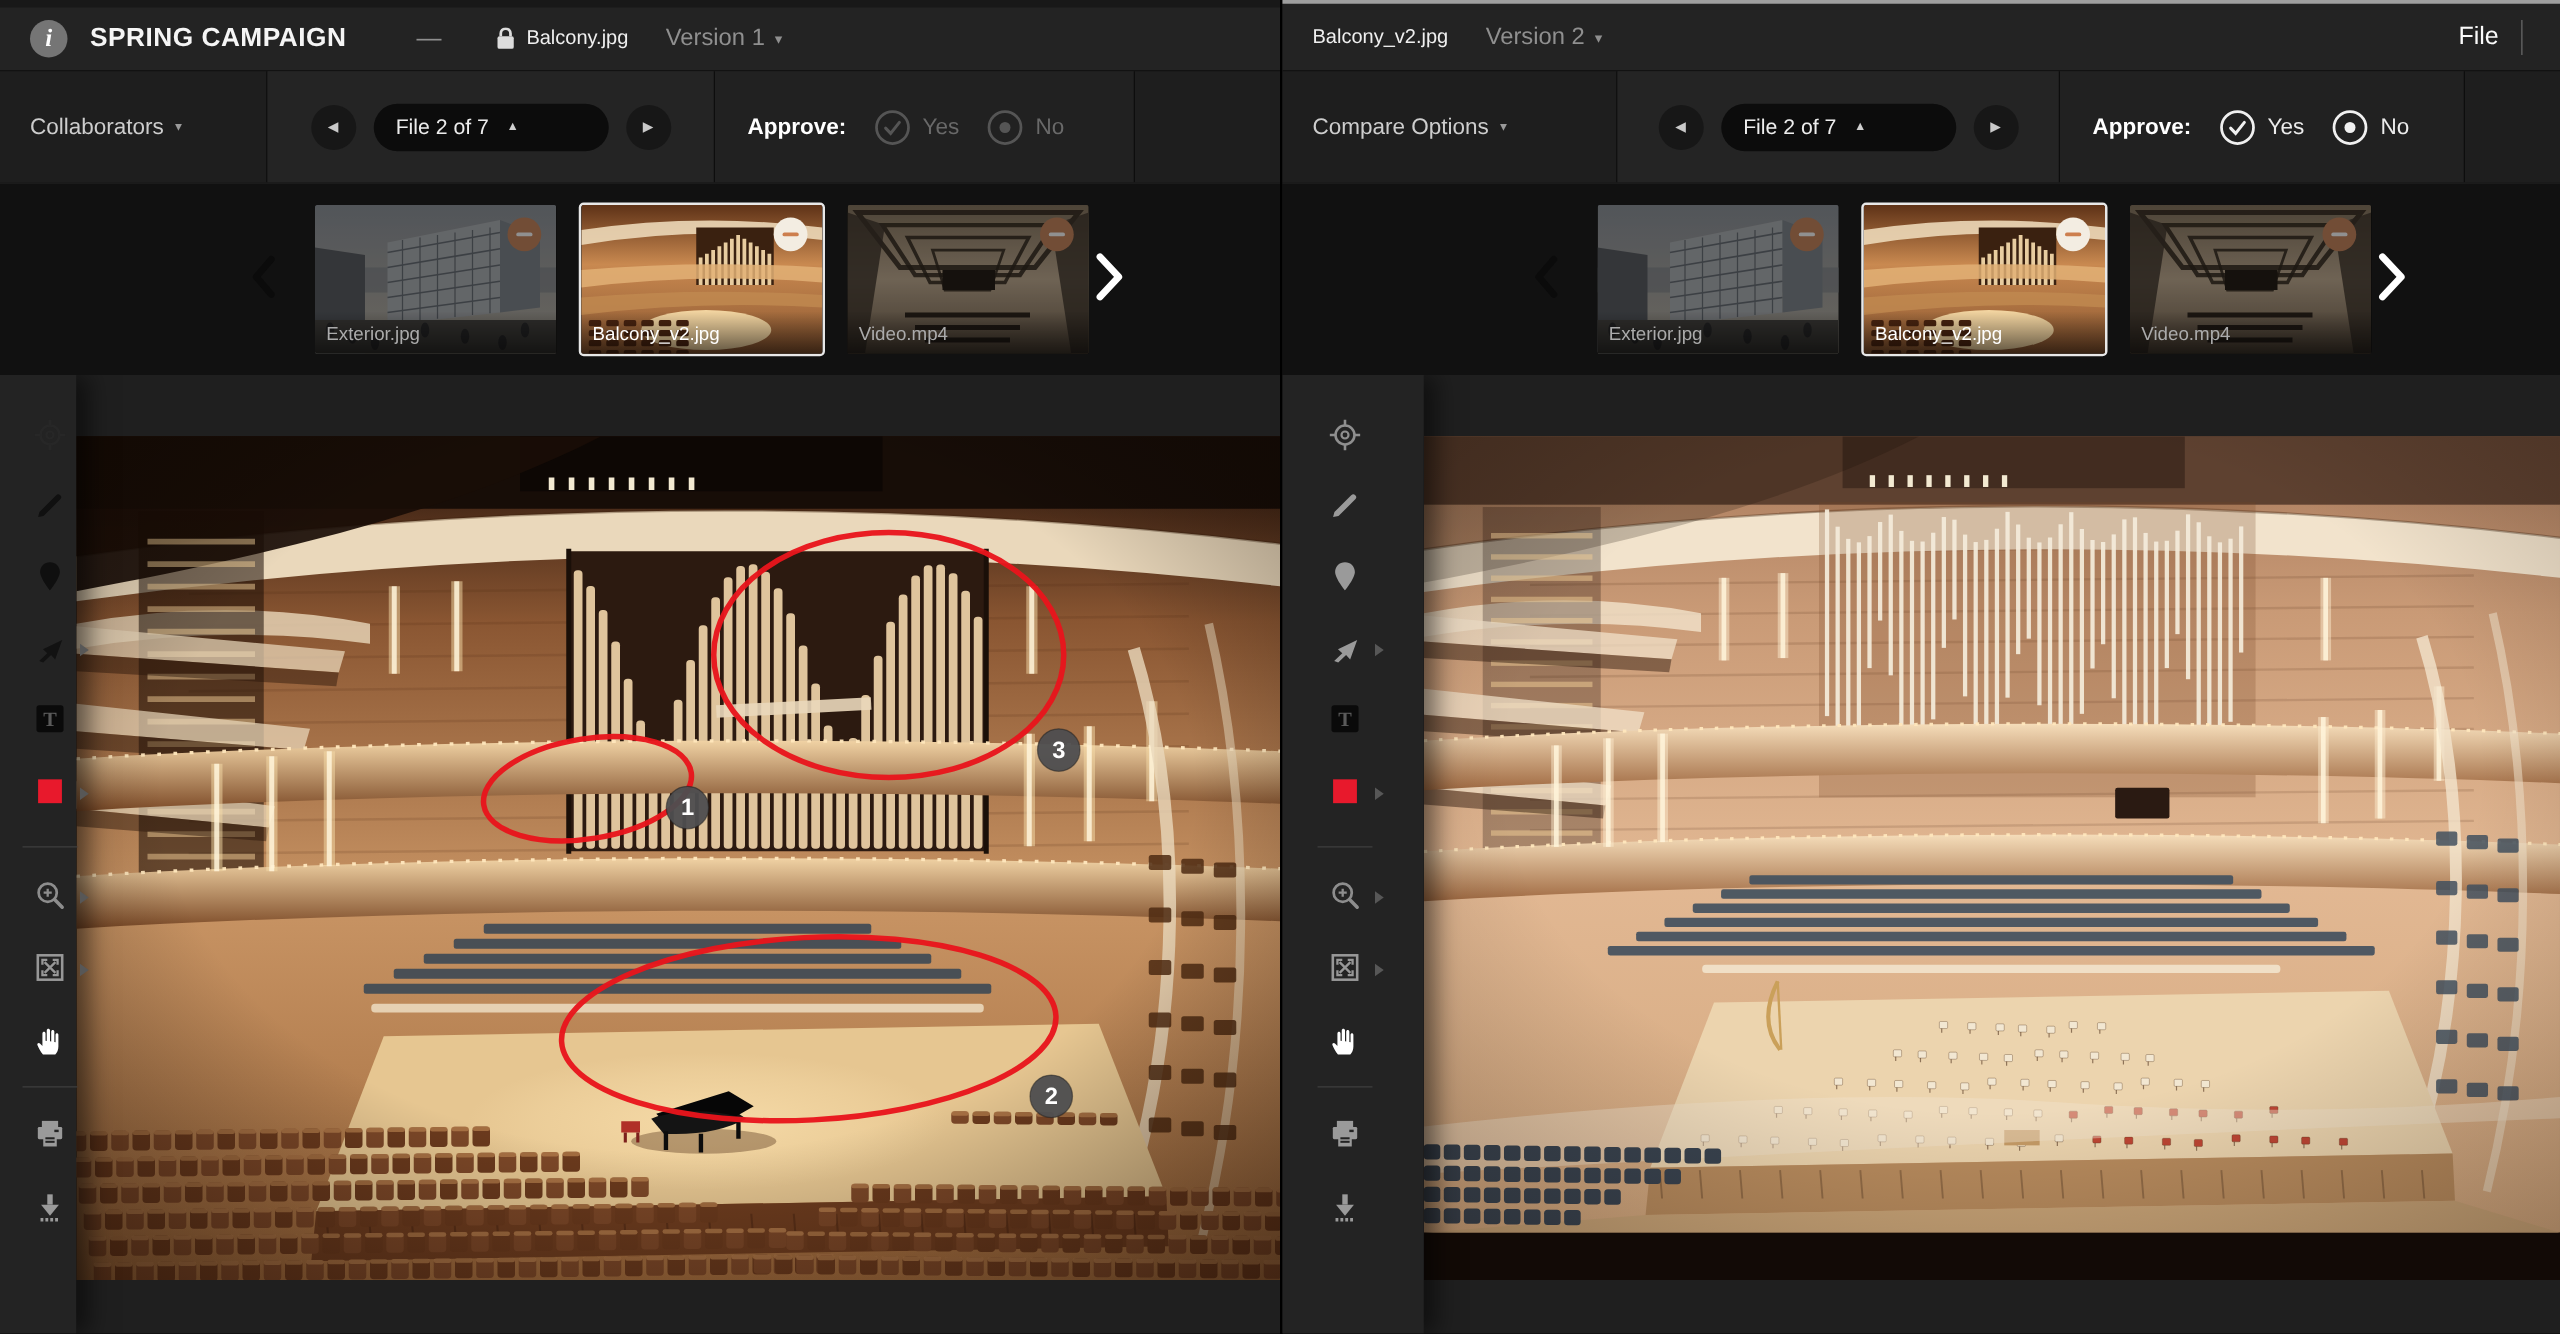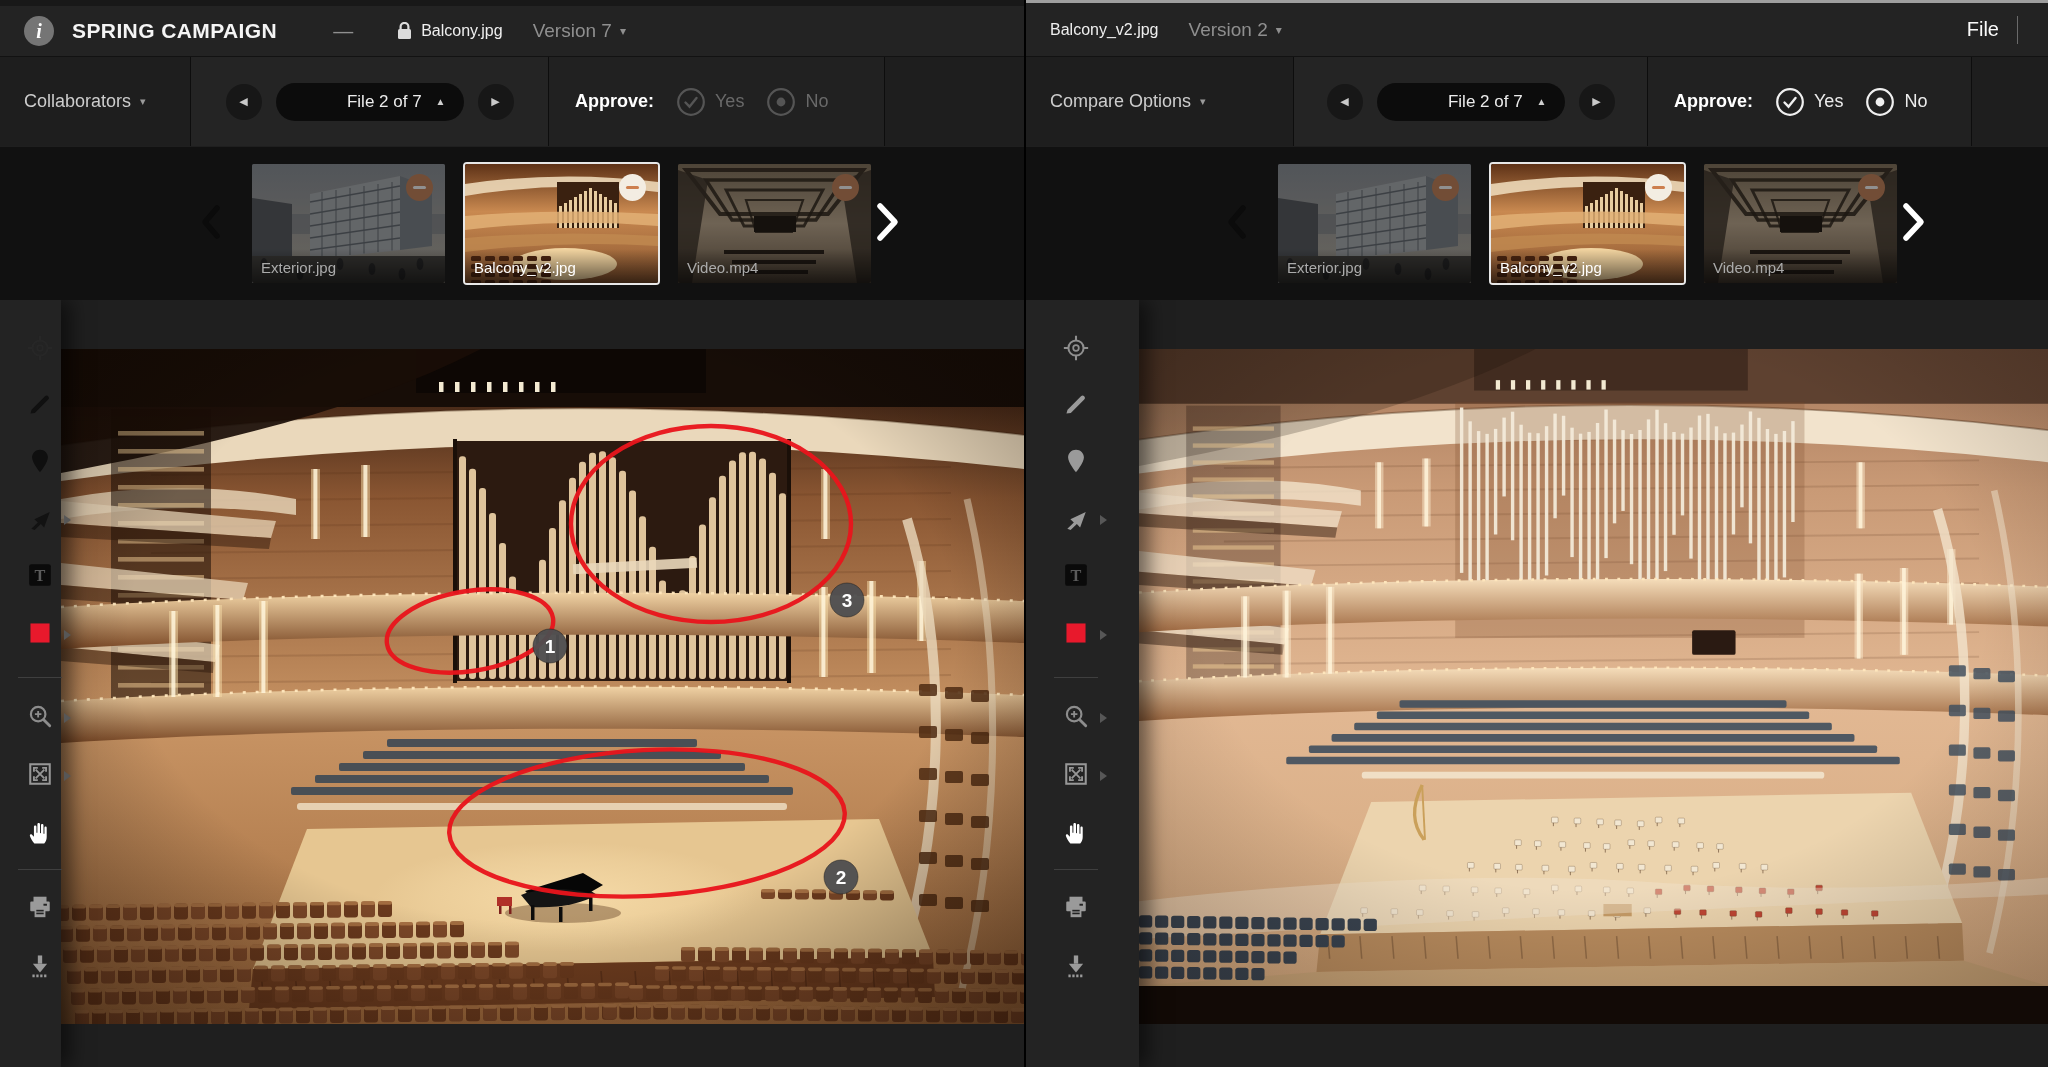--- a/index.html
+++ b/index.html
@@ -25,31 +25,31 @@
   .version{color:#8f8f8f;font-size:19px;margin-left:30px;display:flex;align-items:center;gap:8px;}
   .version .caret{font-size:12px;color:#8f8f8f;}
   .hdr-spacer{flex:1;}
   .home{color:#fafafa;font-size:20px;margin-right:18px;}
   .hdr-vdiv{width:1px;height:28px;background:#6a6a6a;margin-right:6px;}
 
   
   .sub{height:90px;box-sizing:border-box;background:#1e1e1e;display:flex;border-top:1px solid #121212;}
   .sec{display:flex;align-items:center;box-sizing:border-box;border-right:1px solid #0d0d0d;height:100%;}
   .sec.labelsec{padding-left:24px;}
-  .pl .sec1{width:191px;} .pl .sec2{width:358px;} .pl .sec3{width:336px;}
+  .pl .sec1{width:214px;} .pl .sec2{width:358px;} .pl .sec3{width:336px;}
   .pr .sec1{width:268px;} .pr .sec2{width:354px;} .pr .sec3{width:324px;}
   .sec2{background:#242424;justify-content:center;gap:14px;}
   .sec3{background:#212121;padding-left:26px;gap:14px;}
   .sec.rest{flex:1;border-right:none;}
   .droplabel{color:#cdcdcd;font-size:18px;display:flex;align-items:center;gap:9px;}
   .droplabel .caret{font-size:11px;color:#9a9a9a;}
   .navcirc{width:36px;height:36px;border-radius:50%;background:#171717;display:flex;
        align-items:center;justify-content:center;color:#c9c9c9;font-size:11px;}
   .pill{height:38px;min-width:152px;border-radius:19px;background:#0c0c0c;display:flex;
-       align-items:center;justify-content:flex-end;gap:14px;padding:0 18px;}
+       align-items:center;justify-content:flex-start;gap:14px;padding:0 18px;}
   .pill .ptxt{color:#ececec;font-size:17px;}
   .pill .caret{color:#cfcfcf;font-size:10px;}
   .approve-lbl{color:#fff;font-weight:bold;font-size:18px;}
   .approve-opt{display:flex;align-items:center;gap:9px;margin-left:8px;}
   .approve-opt .olbl{font-size:18px;}
   .sub.dim .approve-opt .olbl{color:#696969;}
   .sub.lit .approve-opt .olbl{color:#ececec;}
 
   
   .strip{height:154px;box-sizing:border-box;background:#111;position:relative;border-top:1px solid #1f1f1f;}
@@ -94,21 +94,21 @@
       <div class="proj-title">SPRING CAMPAIGN</div>
       <div class="hdr-dash">—</div>
       <div class="lockwrap">
         <svg width="15" height="18" viewBox="0 0 15 18">
           <path d="M3.6,7 V4.8 a3.9,3.9 0 0 1 7.8,0 V7" fill="none" stroke="#dcdcdc" stroke-width="2.2"></path>
           <rect x="1" y="7" width="13" height="10" rx="1.5" fill="#dcdcdc"></rect>
         </svg>
         <span class="fname">Balcony.jpg</span>
       </div>
       <div class="version">
-        <span>Version 7</span>
+        <span>Version 1</span>
         <span class="caret">▾</span>
       </div>
     </div>
 
     <div class="sub dim">
       <div class="sec sec1 labelsec">
         <div class="droplabel">
           <span>Collaborators</span>
           <span class="caret">▾</span>
         </div>

